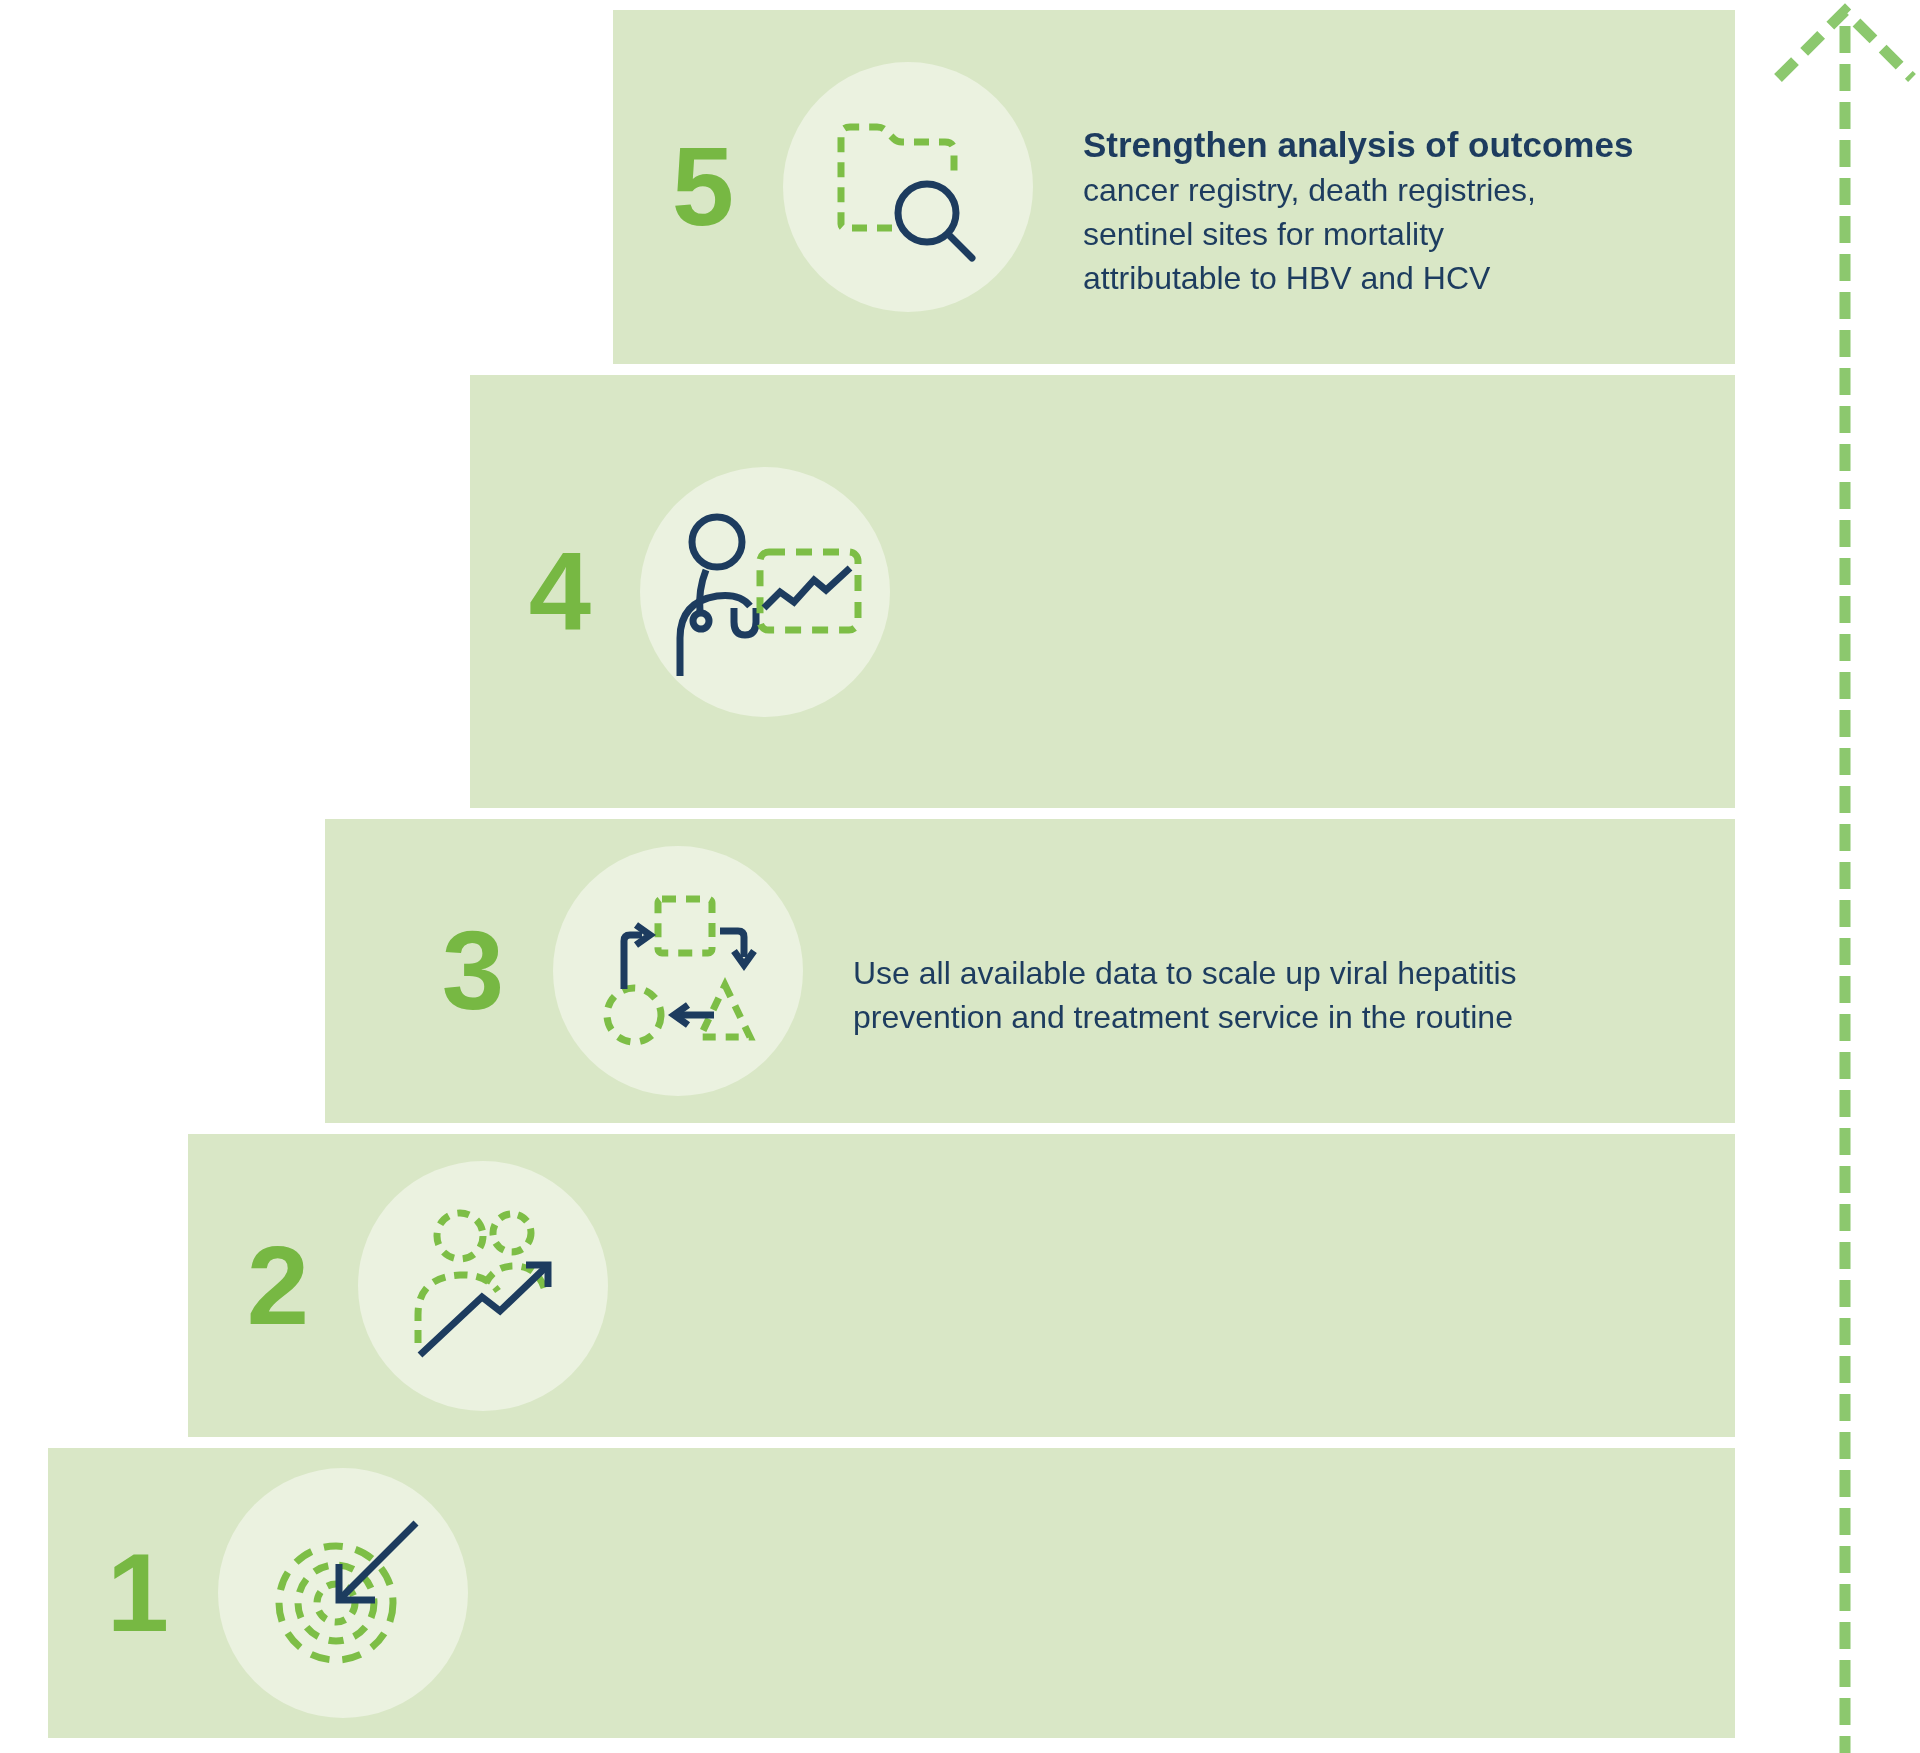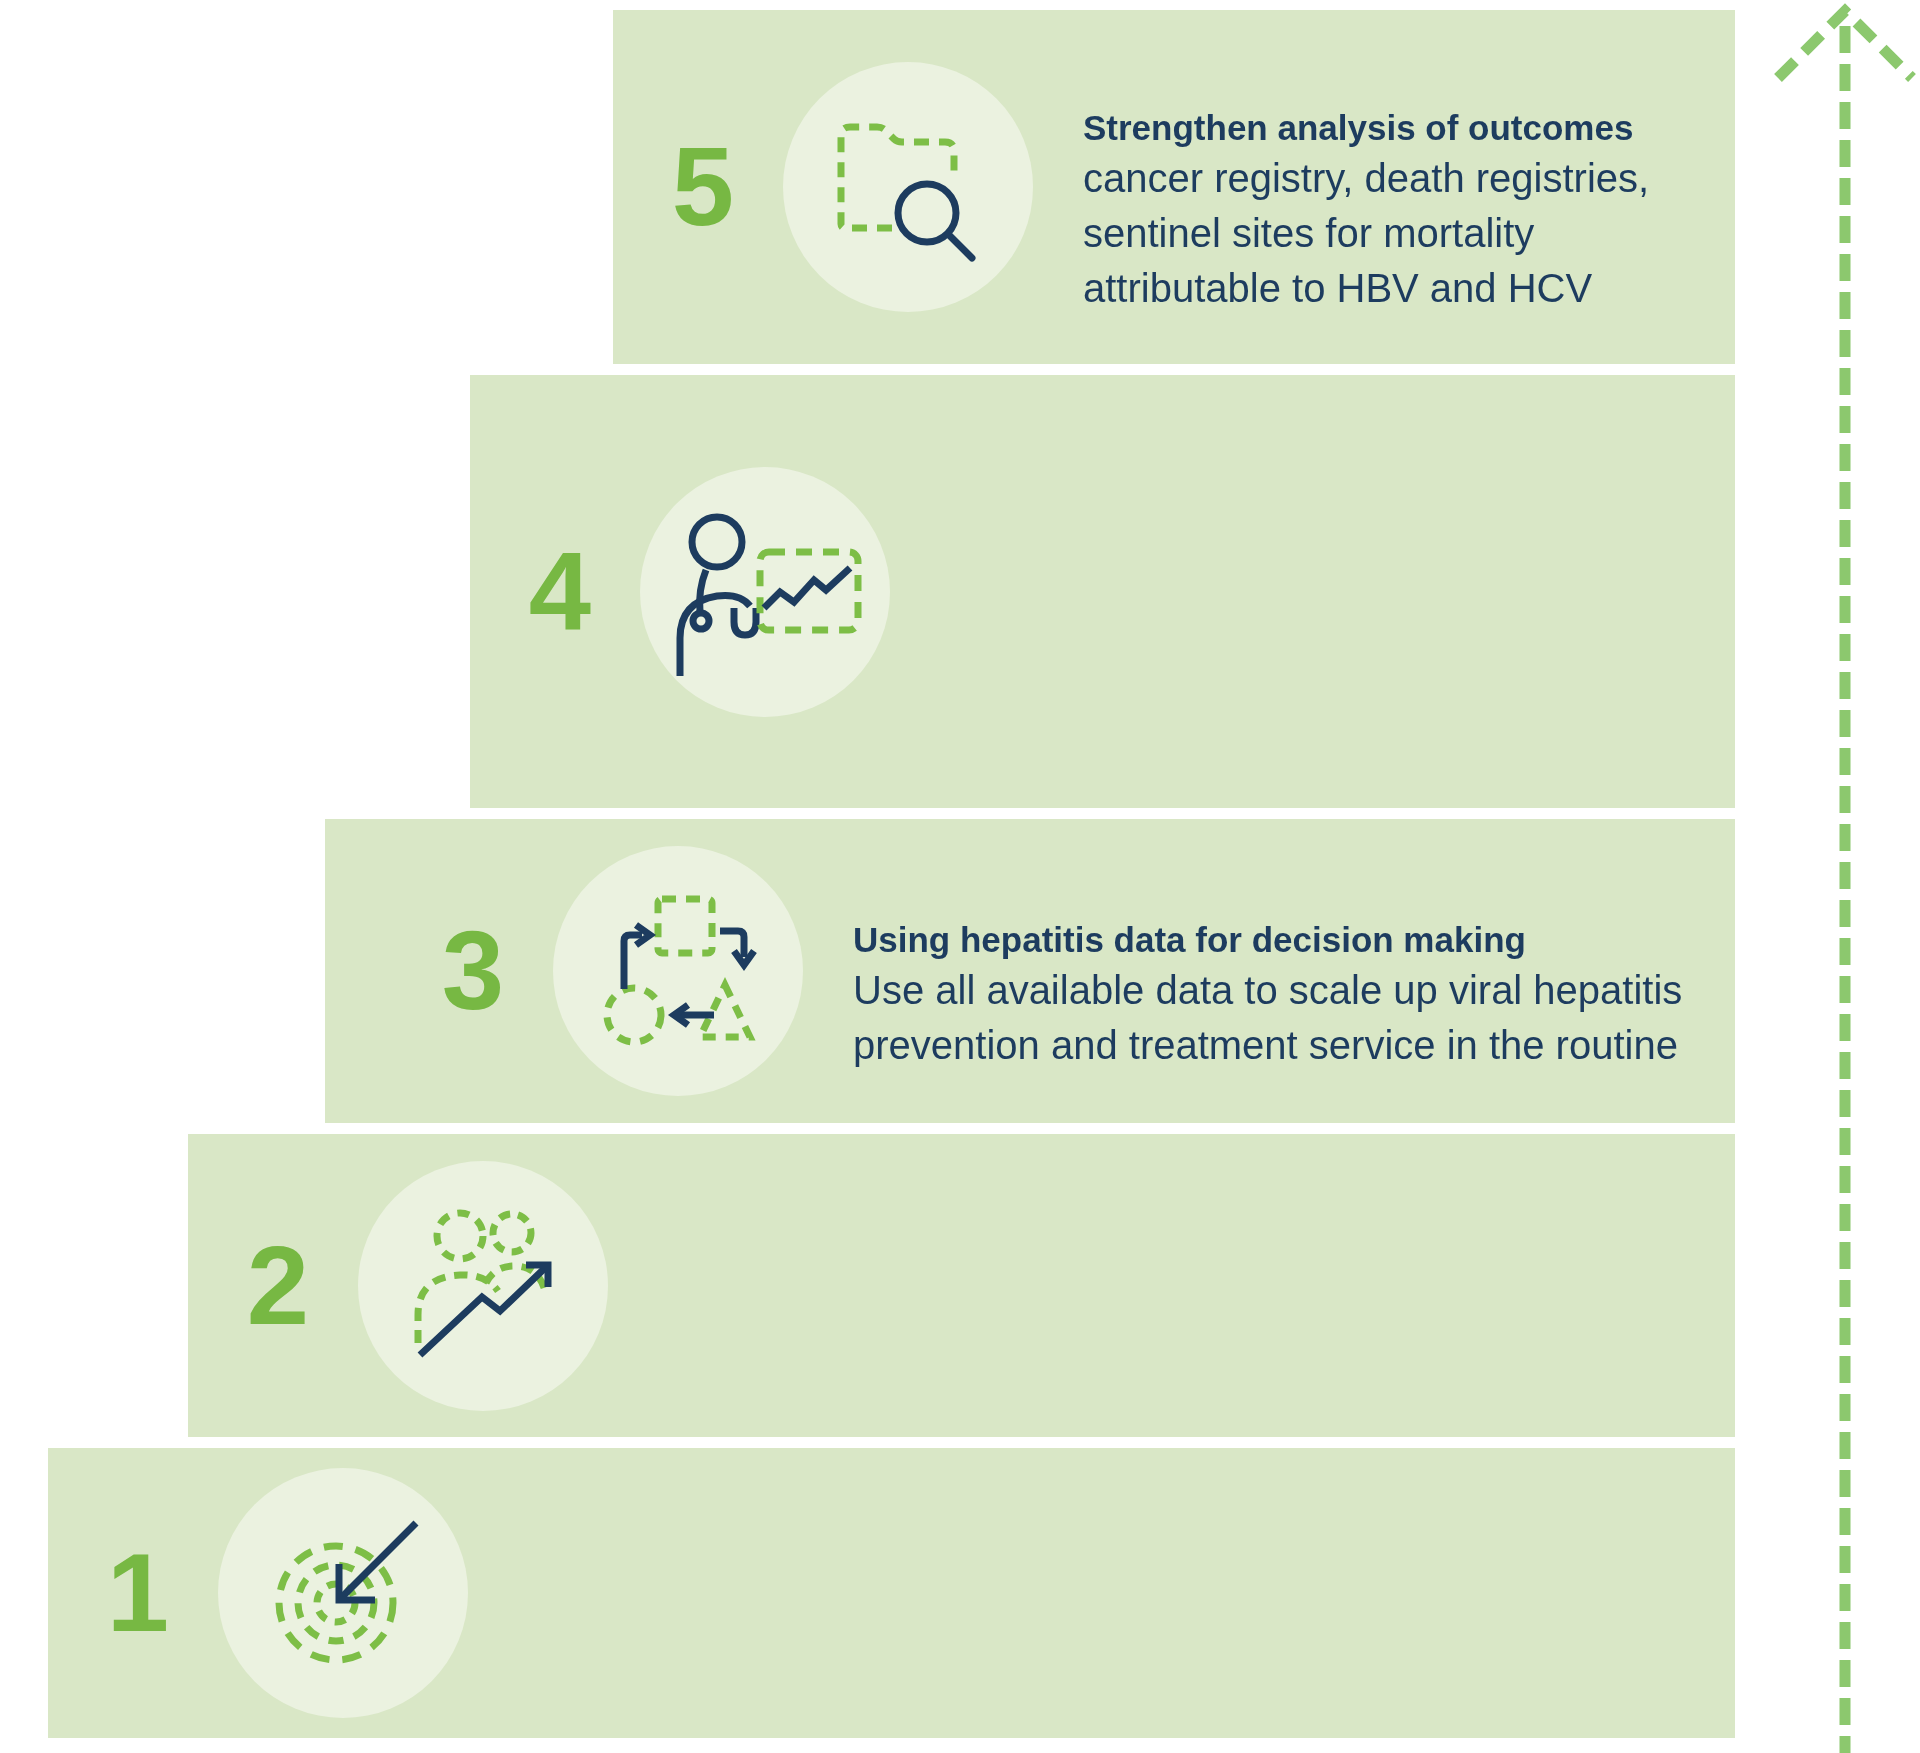--- a/index.html
+++ b/index.html
@@ -32,21 +32,21 @@
   }
   .bar-3 .num{margin-left:88px;}
   .circle{
     width:250px;height:250px;border-radius:50%;flex-shrink:0;
     background:var(--icon-circle-background);margin-left:20px;
     display:flex;align-items:center;justify-content:center;
   }
   .text{margin-left:50px;color:var(--text-navy);margin-top:48px;}
   .bar-4 .text{margin-left:60px;}
   .title{font-size:35px;font-weight:700;line-height:1.3;white-space:pre-line;}
-  .body{font-size:40px;font-weight:400;line-height:1.38;white-space:pre-line;}
+  .body{font-size:32px;font-weight:400;line-height:1.38;white-space:pre-line;}
   .up-arrow{position:absolute;left:1770px;top:0;width:150px;height:1753px;}
   svg{display:block;}
   .g-dash{stroke:var(--icon-dash-green);fill:none;stroke-width:7;}
   .navy{stroke:var(--text-navy);fill:none;stroke-width:7;}
 </style>
 </head>
 <body>
 
 <div class="stage">
 
@@ -93,21 +93,20 @@
         <path class="g-dash" stroke-dasharray="13 10" d="M129 94 L154 146 H104 Z"></path>
         <path class="navy" d="M28 98 V50 Q28 44 34 44 H46"></path>
         <path class="navy" d="M40 34 L54 44 L40 54"></path>
         <path class="navy" d="M124 40 H142 Q148 40 148 46 V66"></path>
         <path class="navy" d="M138 60 L148 74 L158 60"></path>
         <path class="navy" d="M118 124 H82"></path>
         <path class="navy" d="M92 114 L78 124 L92 134"></path>
       </svg>
     </div>
     <div class="text">
-      <div class="title">Using hepatitis data for decision making</div>
       <div class="body">Use all available data to scale up viral hepatitis
 prevention and treatment service in the routine</div>
     </div>
   </section>
 
   <section class="bar bar-2">
     <div class="num">2</div>
     <div class="circle">
       <svg width="175" height="165" viewBox="0 0 175 165">
         <circle class="g-dash" stroke-dasharray="12 9" cx="64" cy="33" r="23"></circle>

